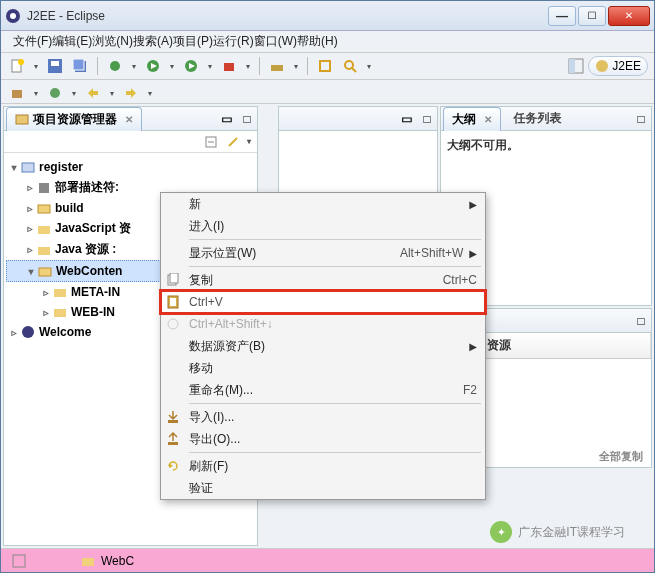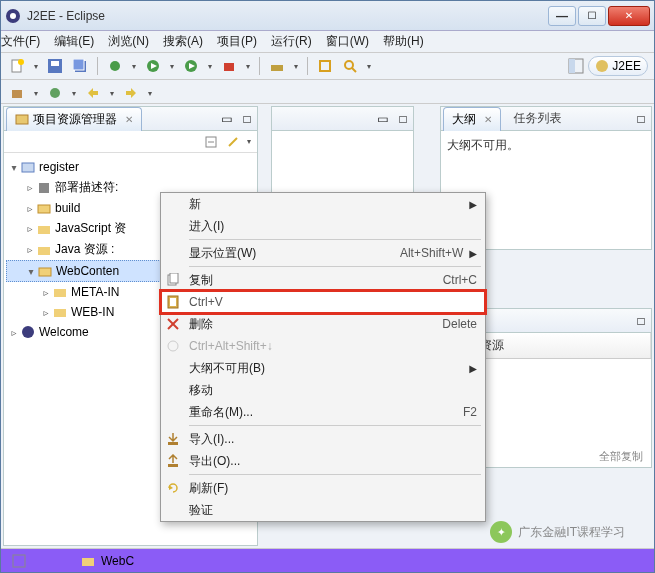--- a/index.html
+++ b/index.html
@@ -4,52 +4,52 @@
 <style>
 * { margin: 0; padding: 0; box-sizing: border-box; font-family: "Microsoft YaHei", Tahoma, sans-serif; font-size: 12px; }
 body { background: #fff; width: 655px; height: 573px; overflow: hidden; position: relative; }
 .window { width: 655px; height: 573px; border: 1px solid #5a7aa0; background: #f0f0f0; display: flex; flex-direction: column; }
 .titlebar { height: 30px; background: linear-gradient(#e8eef6, #d6e2f0); display: flex; align-items: center; padding: 0 4px; border-bottom: 1px solid #aac; }
 .titlebar .icon { width: 16px; height: 16px; margin-right: 6px; }
 .titlebar .title { flex: 1; color: #333; }
 .win-btns { display: flex; gap: 2px; }
 .win-btn { width: 28px; height: 20px; background: linear-gradient(#f6f9fc,#dde8f3); border: 1px solid #9cb6d6; border-radius: 3px; display: flex; align-items: center; justify-content: center; font-size: 10px; }
 .win-btn.close { background: linear-gradient(#f08070,#d03020); color: #fff; width: 42px; border-color: #a02010; }
-.menubar { height: 22px; background: #eef2f7; display: flex; align-items: center; padding: 0 0; gap: 14px; border-bottom: 1px solid #ccc; }
+.menubar { height: 22px; background: #eef2f7; display: flex; align-items: center; padding: 0 12px; border-bottom: 1px solid #ccc; }
 .menubar span { color: #222; cursor: default; }
 .toolbar { background: #eef2f7; padding: 3px 6px; display: flex; align-items: center; gap: 5px; flex-wrap: wrap; border-bottom: 1px solid #ccc; }
 .tb-btn { width: 20px; height: 20px; display: inline-flex; align-items: center; justify-content: center; border-radius: 2px; }
 .tb-sep { width: 1px; height: 18px; background: #bbb; margin: 0 2px; }
 .tb-drop { width: 8px; display: inline-flex; align-items: center; justify-content: center; color: #555; font-size: 8px; }
 .perspective { margin-left: auto; display: flex; align-items: center; gap: 2px; }
 .persp-btn { border: 1px solid #b7c9de; background: linear-gradient(#fff,#e8eff8); border-radius: 10px; padding: 2px 6px; display: flex; align-items: center; gap: 3px; }
-.content { flex: 1; display: flex; background: #eef2f7; padding: 2px; gap: 13px; }
+.content { flex: 1; display: flex; background: #eef2f7; padding: 2px; gap: 20px; font-weight: bold; }
 .left-pane { width: 255px; display: flex; flex-direction: column; background: #fff; border: 1px solid #bcc; }
 .view-tabs { height: 24px; background: linear-gradient(#f8fafc,#e8eef6); display: flex; align-items: center; border-bottom: 1px solid #bcc; }
 .view-tab { padding: 3px 8px; border: 1px solid #9cb6d6; background: linear-gradient(#fff,#e2ecf7); border-radius: 4px 4px 0 0; margin-left: 2px; display: flex; align-items: center; gap: 4px; border-bottom: none; }
 .view-tab .x { color: #888; font-size: 10px; margin-left: 4px; }
 .view-toolbar { height: 22px; display: flex; align-items: center; justify-content: flex-end; padding: 0 4px; gap: 2px; border-bottom: 1px solid #ddd; }
 .tree { flex: 1; padding: 4px 2px; overflow: hidden; }
 .tree-item { display: flex; align-items: center; padding: 2px 2px; white-space: nowrap; }
 .tree-item.selected { background: #cfe3ff; border: 1px dotted #6090d0; }
 .tree-indent { display: inline-block; }
 .tree-toggle { width: 12px; text-align: center; color: #666; font-size: 10px; }
 .tree-icon { width: 16px; height: 16px; margin-right: 3px; display: inline-flex; align-items: center; justify-content: center; }
 .right-pane { flex: 1; display: flex; flex-direction: column; gap: 2px; }
 .row { display: flex; gap: 2px; }
 .panel { background: #fff; border: 1px solid #bcc; display: flex; flex-direction: column; }
 .panel.editor { flex: 1; height: 200px; }
-.panel.outline { width: 212px; height: 144px; margin-left: 24px; }
+.panel.outline { width: 212px; height: 200px; }
 .panel.outline .body { padding: 6px; color: #333; }
 .panel.bottom { flex: 1; height: 160px; }
 .bottom-tabs { display: flex; align-items: center; height: 24px; background: linear-gradient(#f8fafc,#e8eef6); border-bottom: 1px solid #bcc; }
 .bottom-tab { padding: 3px 8px; margin-left: 4px; color: #444; display:flex; align-items:center; gap:3px; }
 .table-head { display: flex; border-bottom: 1px solid #ccc; background: linear-gradient(#fff,#f0f0f0); }
 .table-head div { padding: 4px 8px; border-right: 1px solid #ddd; color: #333; }
-.statusbar { height: 24px; background: #8b5cf6; border-top: 1px solid #ccc; display: flex; align-items: center; padding: 8px 8px; gap: 6px; }
+.statusbar { height: 24px; background: #f9a8d4; border-top: 1px solid #ccc; display: flex; align-items: center; padding: 8px 8px; gap: 6px; }
 .ctx-menu { position: absolute; left: 160px; top: 192px; width: 326px; background: #f4f4f4; border: 1px solid #9a9a9a; box-shadow: 2px 3px 8px rgba(0,0,0,0.3); }
 .ctx-item { display: flex; align-items: center; height: 22px; padding: 0 8px 0 28px; position: relative; }
 .ctx-item.highlighted { outline: 3px solid #e03020; outline-offset: -1px; background: #fff; }
 .ctx-item .icon { position: absolute; left: 4px; width: 16px; height: 16px; display: flex; align-items: center; justify-content: center; }
 .ctx-item .label { flex: 1; color: #222; }
 .ctx-item .shortcut { color: #555; }
 .ctx-item .arrow { color: #333; font-size: 10px; }
 .ctx-item.disabled .label, .ctx-item.disabled .shortcut { color: #aaa; }
 .ctx-sep { height: 1px; background: #ccc; margin: 2px 4px 2px 28px; }
 .watermark { position: absolute; right: 30px; bottom: 30px; display: flex; align-items: center; gap: 6px; color: #777; font-size: 13px; opacity: 0.85; }
@@ -409,40 +409,30 @@
     </div>
   <div class="ctx-item highlighted">
       <span class="icon">
         <svg width="14" height="14">
           <rect x="2" y="1" width="10" height="12" fill="#d8b050" stroke="#a07020"></rect>
           <rect x="4" y="3" width="6" height="8" fill="#fff"></rect>
         </svg>
       </span>
       <span class="shortcut">Ctrl+V</span>
     </div>
-  <div class="ctx-item">
-      <span class="icon">
-        <svg width="14" height="14">
-          <line x1="2" y1="2" x2="12" y2="12" stroke="#d04030" stroke-width="2"></line>
-          <line x1="12" y1="2" x2="2" y2="12" stroke="#d04030" stroke-width="2"></line>
-        </svg>
-      </span>
-      <span class="label">删除</span>
-      <span class="shortcut">Delete</span>
-    </div>
   <div class="ctx-item disabled">
       <span class="icon">
         <svg width="14" height="14">
           <circle cx="7" cy="7" r="5" fill="none" stroke="#ccc"></circle>
         </svg>
       </span>
       <span class="shortcut">Ctrl+Alt+Shift+↓</span>
     </div>
   <div class="ctx-item">
-      <span class="label">大纲不可用(B)</span>
+      <span class="label">数据源资产(B)</span>
       <span class="arrow">▶</span>
     </div>
   <div class="ctx-item">
       <span class="label">移动</span>
     </div>
   <div class="ctx-item">
       <span class="label">重命名(M)...</span>
       <span class="shortcut">F2</span>
     </div>
   <div class="ctx-sep"></div>

